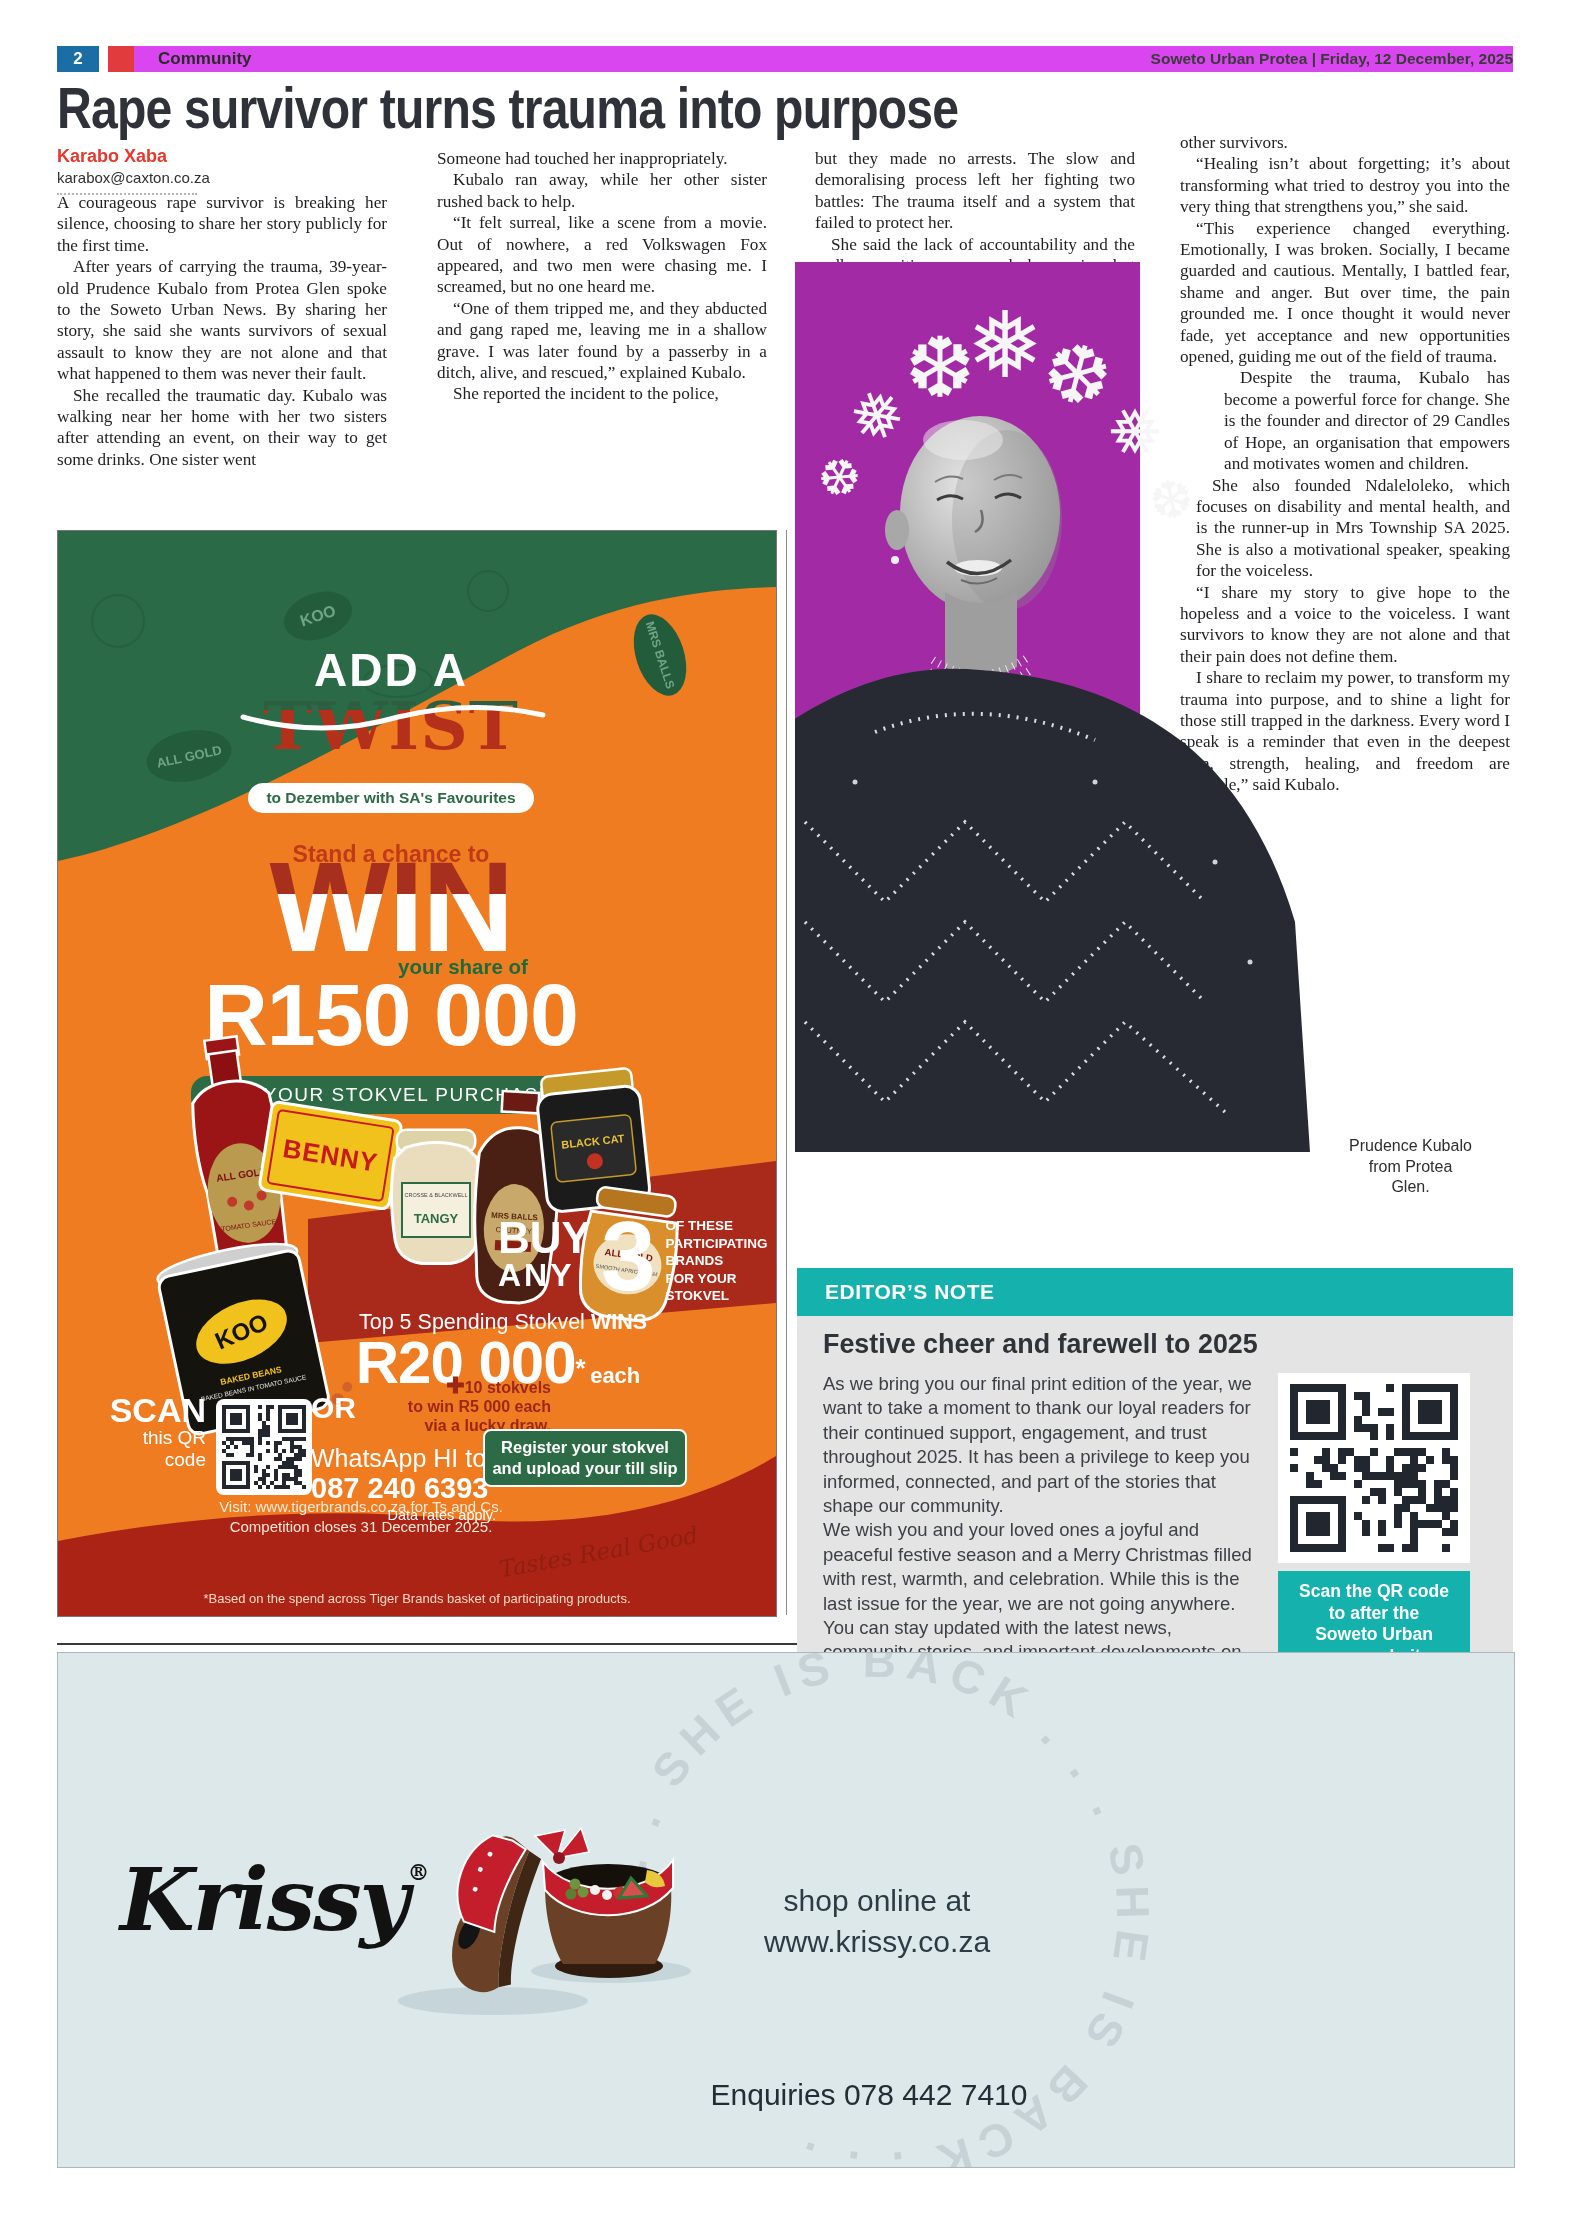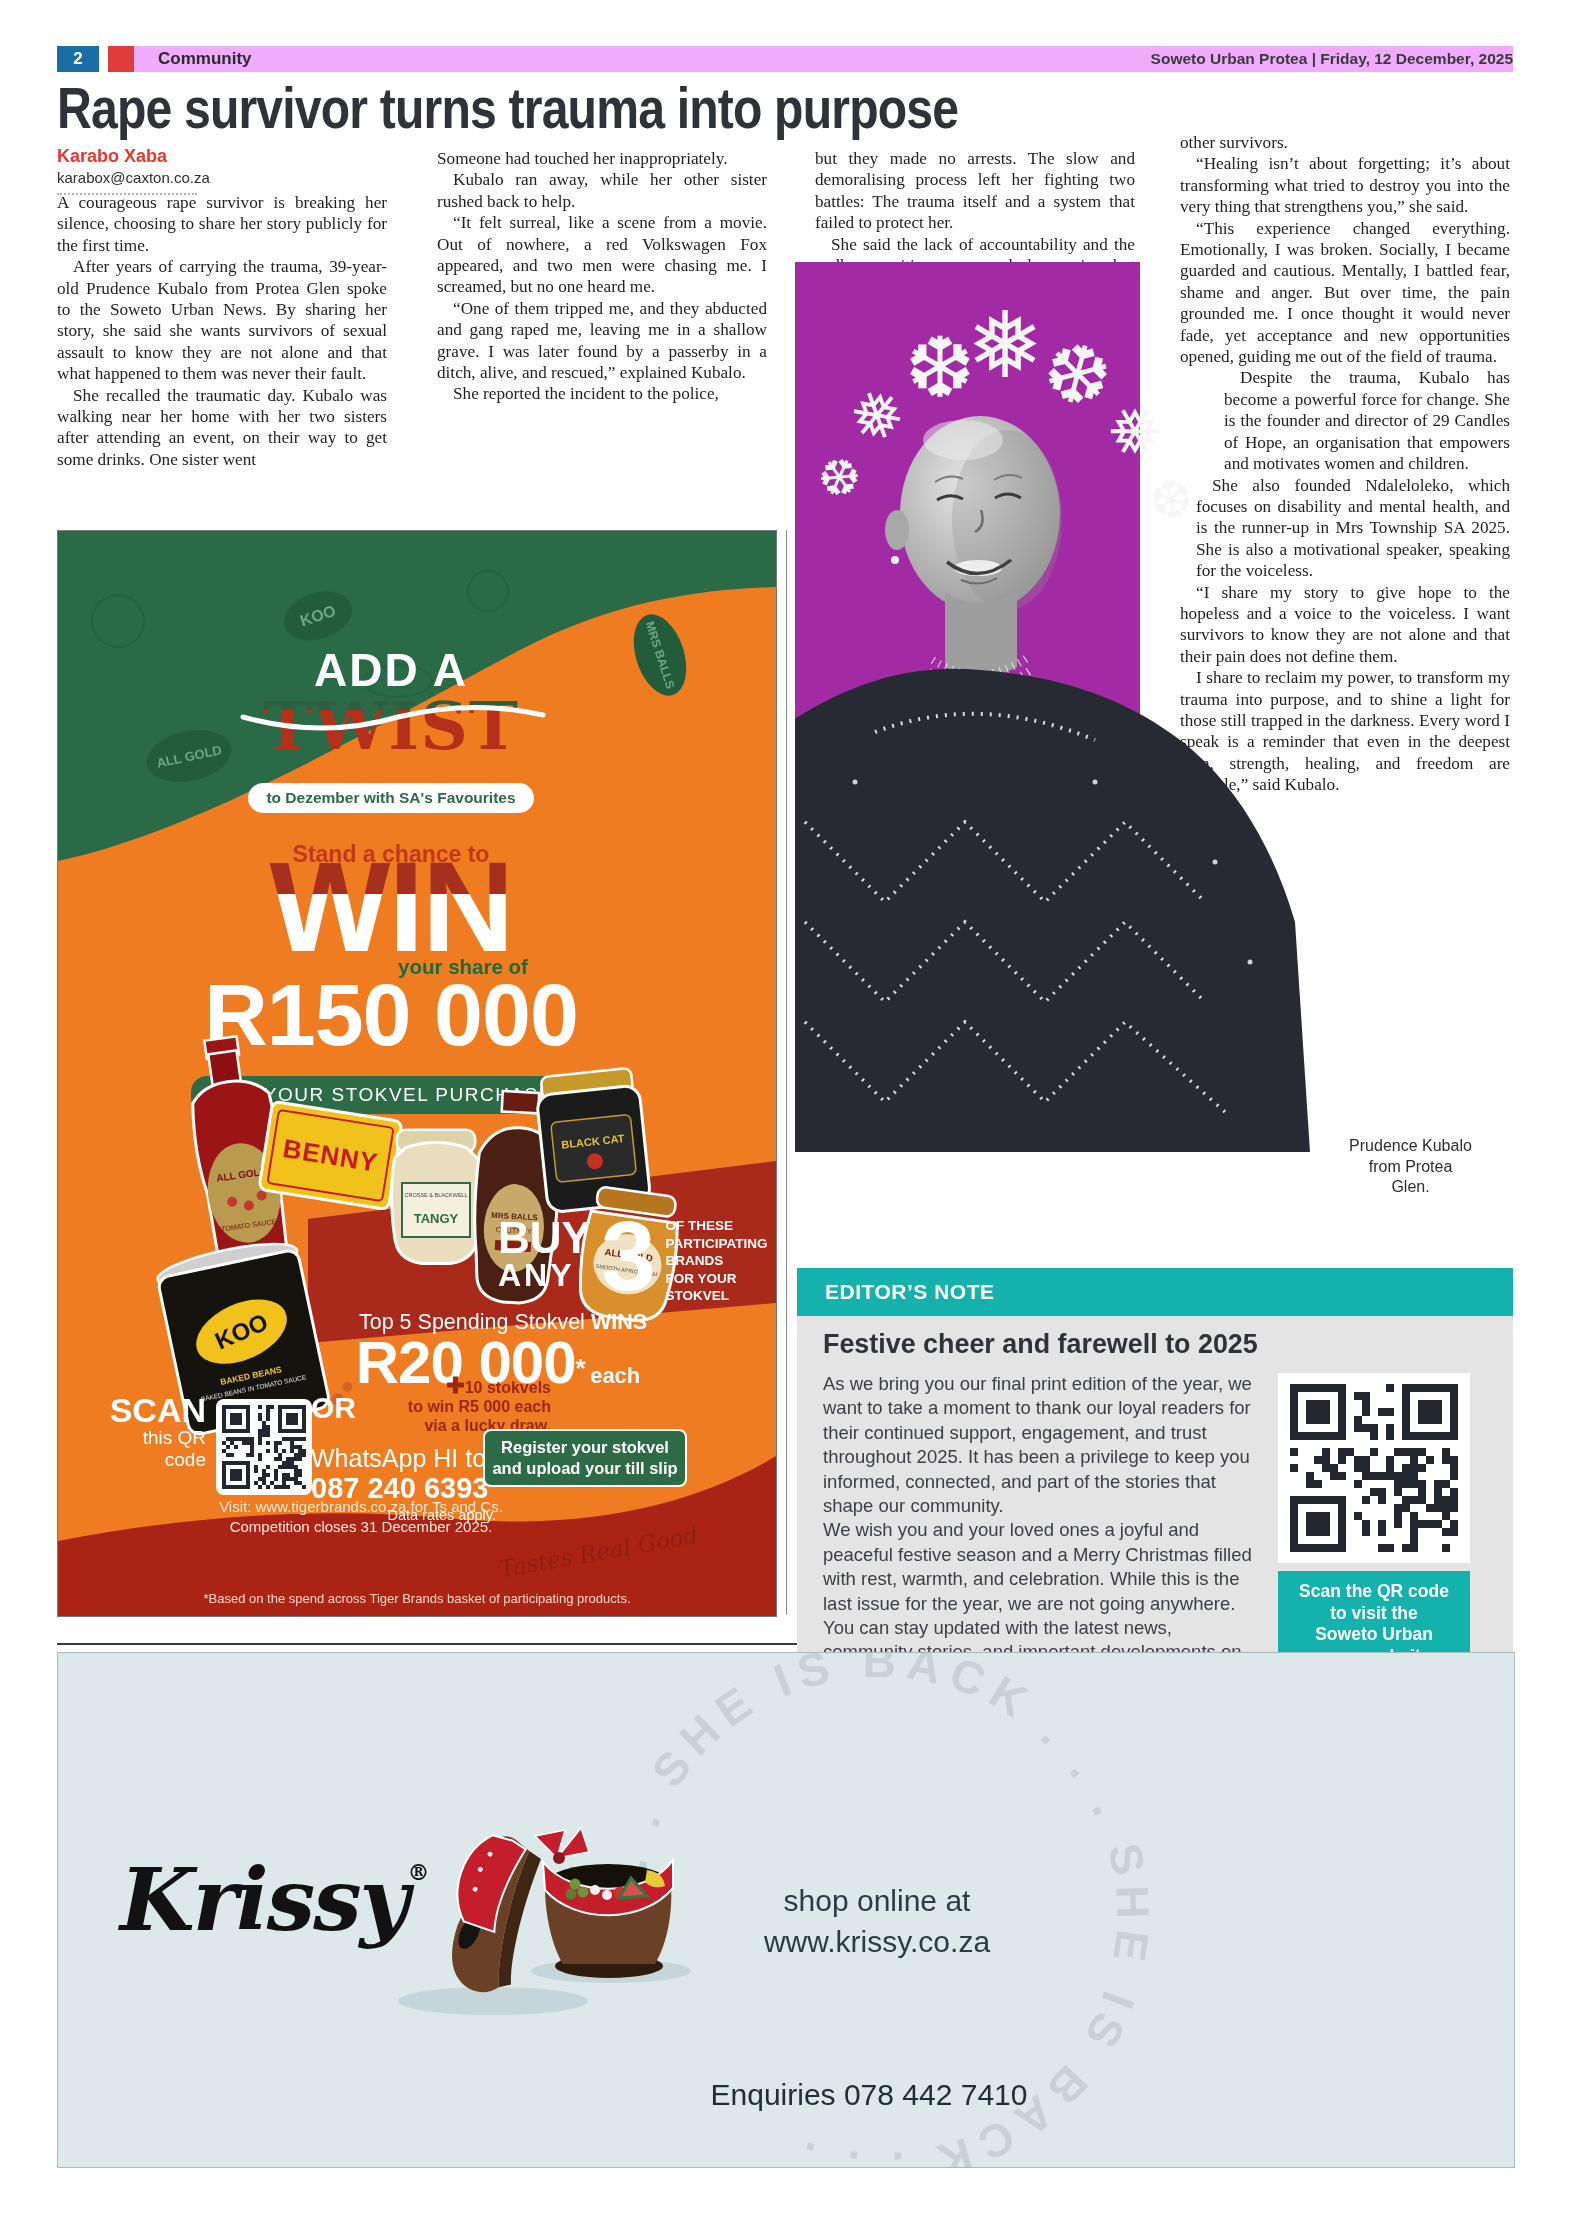--- a/index.html
+++ b/index.html
@@ -5,21 +5,21 @@
   html,body{margin:0;padding:0;background:#fff;}
   .page{position:relative;width:1572px;height:2224px;background:#fff;overflow:hidden;
         font-family:"Liberation Sans",sans-serif;color:#1f1f23;}
   .abs{position:absolute;}
 
   
   .topbar{left:57px;top:46px;width:1456px;height:26px;display:flex;align-items:stretch;}
   .pagenum{width:42px;background:#1b6ea5;color:#fff;font-weight:700;font-size:17px;
            display:flex;align-items:center;justify-content:center;}
   .redblock{width:26px;background:#e23b3e;margin-left:9px;}
-  .graybar{flex:1;background:#f0abfc;display:flex;align-items:center;}
+  .graybar{flex:1;background:#d946ef;display:flex;align-items:center;}
   .section-label{font-weight:700;font-size:17px;color:#2b2b2b;padding-left:24px;}
   .edition{margin-left:auto;padding-right:0;font-weight:700;font-size:15.5px;color:#3a3a3a;}
 
   
   .headline{left:57px;top:74px;font-size:58px;font-weight:700;color:#2f3238;letter-spacing:-1px;
             transform:scaleX(.83);transform-origin:left top;white-space:nowrap;}
   .byline{left:57px;top:146px;width:330px;}
   .byline .author{color:#e8372c;font-weight:700;font-size:18px;}
   .byline .email{font-size:15px;color:#2f2f2f;margin-top:2px;}
   .byline .dots{width:140px;border-top:2px dotted #b5b5b5;margin-top:7px;}
@@ -655,21 +655,21 @@
               <rect x="120" y="152" width="8" height="8" fill="#22262e"></rect>
               <rect x="88" y="160" width="8" height="8" fill="#22262e"></rect>
               <rect x="96" y="160" width="8" height="8" fill="#22262e"></rect>
               <rect x="112" y="160" width="8" height="8" fill="#22262e"></rect>
               <rect x="120" y="160" width="8" height="8" fill="#22262e"></rect>
               <rect x="152" y="160" width="8" height="8" fill="#22262e"></rect>
             </svg>
         </div>
         <div class="qcap">
           <div>Scan the QR code</div>
-          <div>to visit the</div>
+          <div>to after the</div>
           <div>Soweto Urban</div>
           <div>news website</div>
         </div>
       </div>
     </div>
   </div>
 
   <div class="abs krissy">
     <svg class="k-wm" width="1456" height="514" viewBox="0 0 1456 514">
       <defs>

